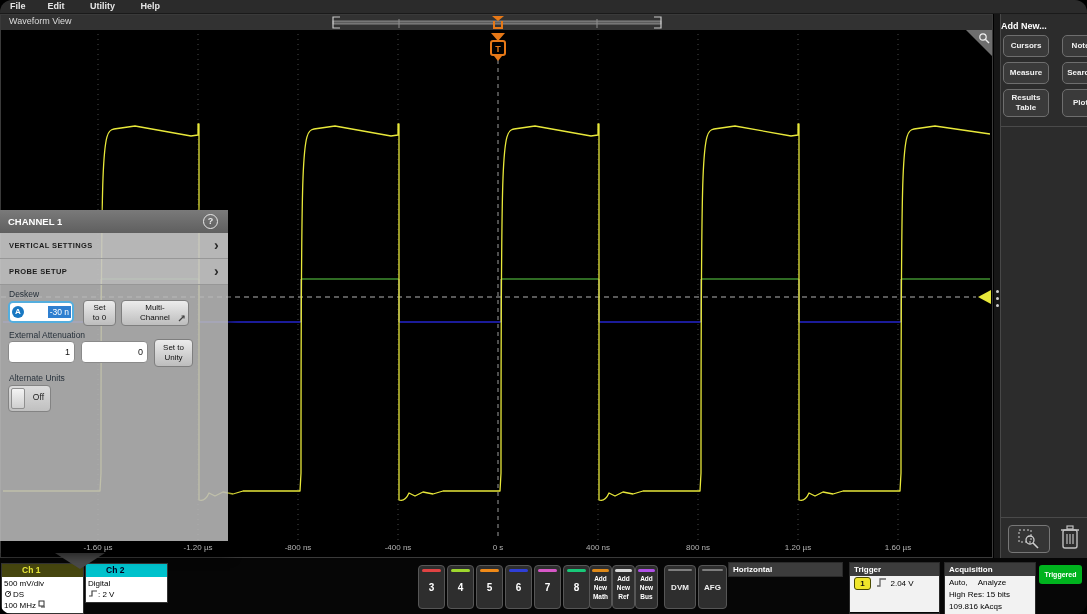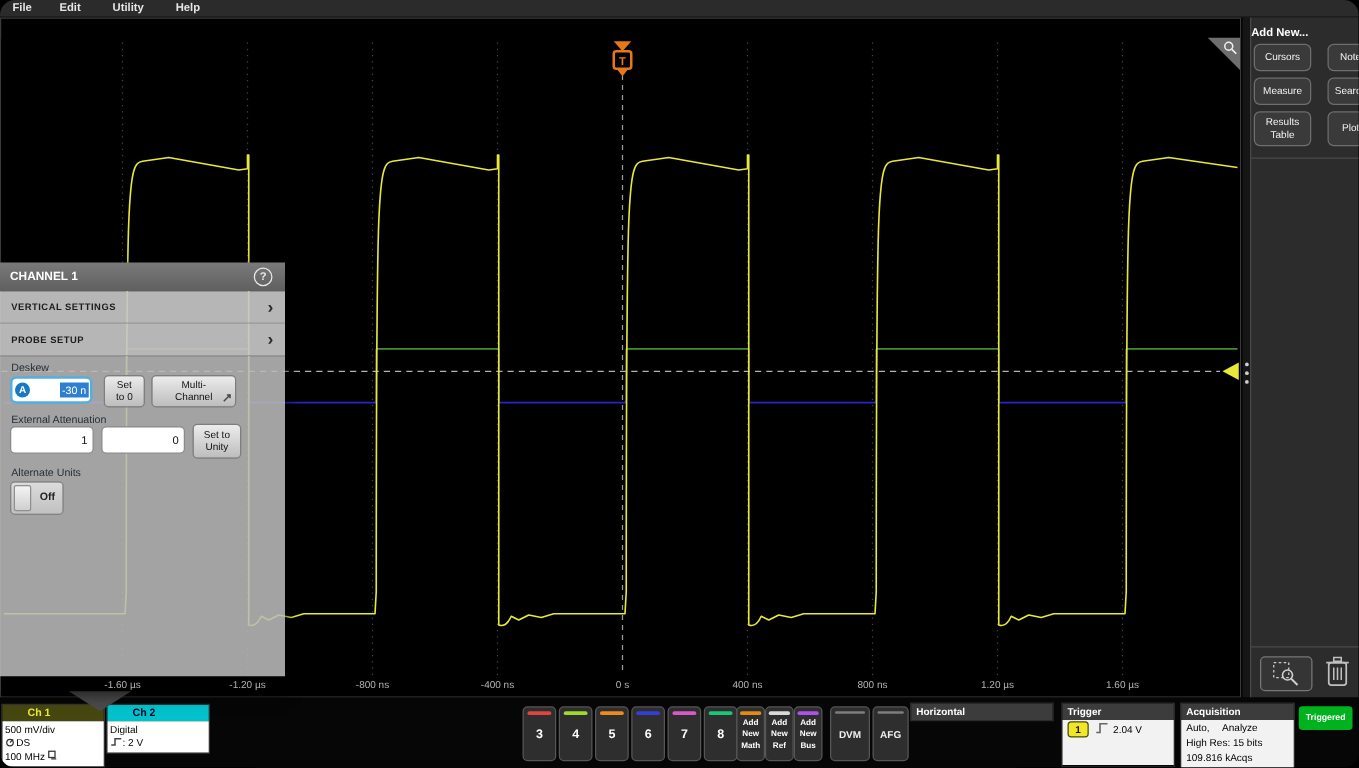--- a/index.html
+++ b/index.html
@@ -16,21 +16,21 @@
   #graticule{position:absolute;left:0;top:15px;width:991px;height:527px;background:#000;overflow:hidden;}
   .axlbl{position:absolute;top:513px;transform:translateX(-50%);color:#b4b4b4;font-size:8px;}
   #fold{position:absolute;right:0;top:0;width:0;height:0;border-top:26px solid #6e6e6e;border-left:26px solid transparent;}
   #foldmag{position:absolute;right:2px;top:2px;}
   
   #splitter{position:absolute;left:993px;top:14px;width:7px;height:544px;background:#161616;border-left:1px solid #000;}
   #splitter i{position:absolute;left:2px;width:3px;height:3px;border-radius:50%;background:#cfcfcf;}
   
   #rightpanel{position:absolute;left:1000px;top:14px;width:87px;height:544px;background:#2c2c2c;border-left:1px solid #484848;box-sizing:border-box;}
   #rightpanel .title{text-align:left;color:#fff;font-size:9px;font-weight:bold;margin:7px 0 4px 0;}
-  .rp-grid{display:grid;grid-template-columns:46px 37px;gap:5px 13px;padding-left:2px;}
+  .rp-grid{display:grid;grid-template-columns:46px 37px;gap:5px 13px;padding-left:2px;font-weight:bold;}
   .rp-btn{background:#3a3a3a;border:1px solid #6e6e6e;border-radius:5px;color:#f2f2f2;font-size:8px;
           min-height:20px;display:flex;align-items:center;justify-content:center;text-align:center;
           white-space:pre-line;line-height:10px;cursor:pointer;}
   .rp-div{border-top:1px solid #4a4a4a;margin-top:9px;}
   #rp-bottom{position:absolute;left:0;bottom:0;width:100%;height:40px;border-top:1px solid #4a4a4a;}
   #zoombtn{position:absolute;left:7px;top:7px;width:40px;height:26px;background:#353535;border:1px solid #777;border-radius:4px;cursor:pointer;}
   #trashbtn{position:absolute;left:58px;top:5px;cursor:pointer;}
   
   #dialog{position:absolute;left:0px;top:210px;width:228px;height:343px;z-index:30;
           box-shadow:2px 3px 10px rgba(0,0,0,.55);font-size:8.5px;}
@@ -51,21 +51,21 @@
           font-size:9px;text-align:right;line-height:20px;padding-right:4px;box-sizing:border-box;cursor:text;}
   #deskew-input{left:8px;top:16px;width:66px;height:22px;background:#fff;border:2px solid #54aede;border-radius:5px;
                 position:absolute;display:flex;align-items:center;box-sizing:border-box;cursor:text;}
   #knobA{width:12px;height:12px;border-radius:50%;background:#1878c2;color:#fff;font-size:8px;font-weight:bold;
          text-align:center;line-height:12px;margin-left:2px;}
   #deskew-val{margin-left:auto;background:#2f7fd0;color:#fff;font-size:8.5px;padding:1px 2px;margin-right:1px;}
   #toggle{position:absolute;left:8px;top:100px;width:41px;height:25px;background:linear-gradient(#dcdcdc,#c0c0c0);
           border:1px solid #838383;border-radius:4px;cursor:pointer;}
   #toggle .knob{position:absolute;left:2px;top:2px;width:12px;height:19px;background:linear-gradient(#f4f4f4,#cfcfcf);
           border:1px solid #909090;border-radius:2px;}
-  #toggle .tlabel{position:absolute;right:6px;top:6px;font-size:8.5px;font-weight:bold;color:#222;}
+  #toggle .tlabel{position:absolute;right:6px;top:6px;font-size:8.5px;font-weight:normal;color:#222;}
   #dlg-tail{position:absolute;left:55px;top:553px;width:0;height:0;z-index:29;
             border-left:25px solid transparent;border-right:25px solid transparent;border-top:16px solid #4a4a4a;}
   
   #bottombar{position:absolute;left:0;top:558px;width:1087px;height:56px;background:#060606;}
   .badge{position:absolute;top:5px;width:81px;border:1px solid #333;cursor:pointer;}
   .badge .hd{height:13px;font-size:8.5px;font-weight:bold;line-height:13px;padding-left:20px;}
   .badge .bd{background:#fff;color:#000;font-size:8px;line-height:11px;padding:1px 0 2px 2px;}
   #ch1 .hd{background:#46460f;color:#e8e838;}
   #ch2 .hd{background:#00c2cc;color:#002;}
   .chbtn{position:absolute;top:7px;width:25px;height:42px;background:#2e2e2e;border:1px solid #565656;border-radius:4px;
@@ -96,20 +96,34 @@
 <div id="app">
 
   <div id="menubar">
     <span style="margin-left:10px;width:35px">File</span>
     <span style="width:40px">Edit</span>
     <span style="width:48px">Utility</span>
     <span style="width:40px">Help</span>
   </div>
 
   <div id="wfview">
+    <div id="wftitle">
+      <span class="t">Waveform View</span>
+      <svg width="991" height="15" style="position:absolute;left:0;top:0">
+        <rect x="332" y="6" width="328" height="3" fill="#5c5c5c" stroke="#a8a8a8" stroke-width="0.7"></rect>
+        <path d="M339 2 H332 V13 H339" fill="none" stroke="#c8c8c8" stroke-width="1.2"></path>
+        <path d="M653 2 H660 V13 H653" fill="none" stroke="#c8c8c8" stroke-width="1.2"></path>
+        <line x1="398" y1="4" x2="398" y2="13" stroke="#909090"></line>
+        <line x1="596" y1="4" x2="596" y2="13" stroke="#909090"></line>
+        <g>
+          <polygon points="491,1 503,1 497,6" fill="#e67817"></polygon>
+          <path d="M493 6 V13 H501 V6" fill="none" stroke="#e67817" stroke-width="2"></path>
+        </g>
+      </svg>
+    </div>
     <div id="graticule">
       <svg id="wfsvg" width="991" height="527">
           <line x1="97" y1="4" x2="97" y2="510" stroke="#464646" stroke-width="1" stroke-dasharray="1,4"></line>
           <line x1="197" y1="4" x2="197" y2="510" stroke="#464646" stroke-width="1" stroke-dasharray="1,4"></line>
           <line x1="297" y1="4" x2="297" y2="510" stroke="#464646" stroke-width="1" stroke-dasharray="1,4"></line>
           <line x1="397" y1="4" x2="397" y2="510" stroke="#464646" stroke-width="1" stroke-dasharray="1,4"></line>
           <line x1="597" y1="4" x2="597" y2="510" stroke="#464646" stroke-width="1" stroke-dasharray="1,4"></line>
           <line x1="697" y1="4" x2="697" y2="510" stroke="#464646" stroke-width="1" stroke-dasharray="1,4"></line>
           <line x1="797" y1="4" x2="797" y2="510" stroke="#464646" stroke-width="1" stroke-dasharray="1,4"></line>
           <line x1="897" y1="4" x2="897" y2="510" stroke="#464646" stroke-width="1" stroke-dasharray="1,4"></line>

